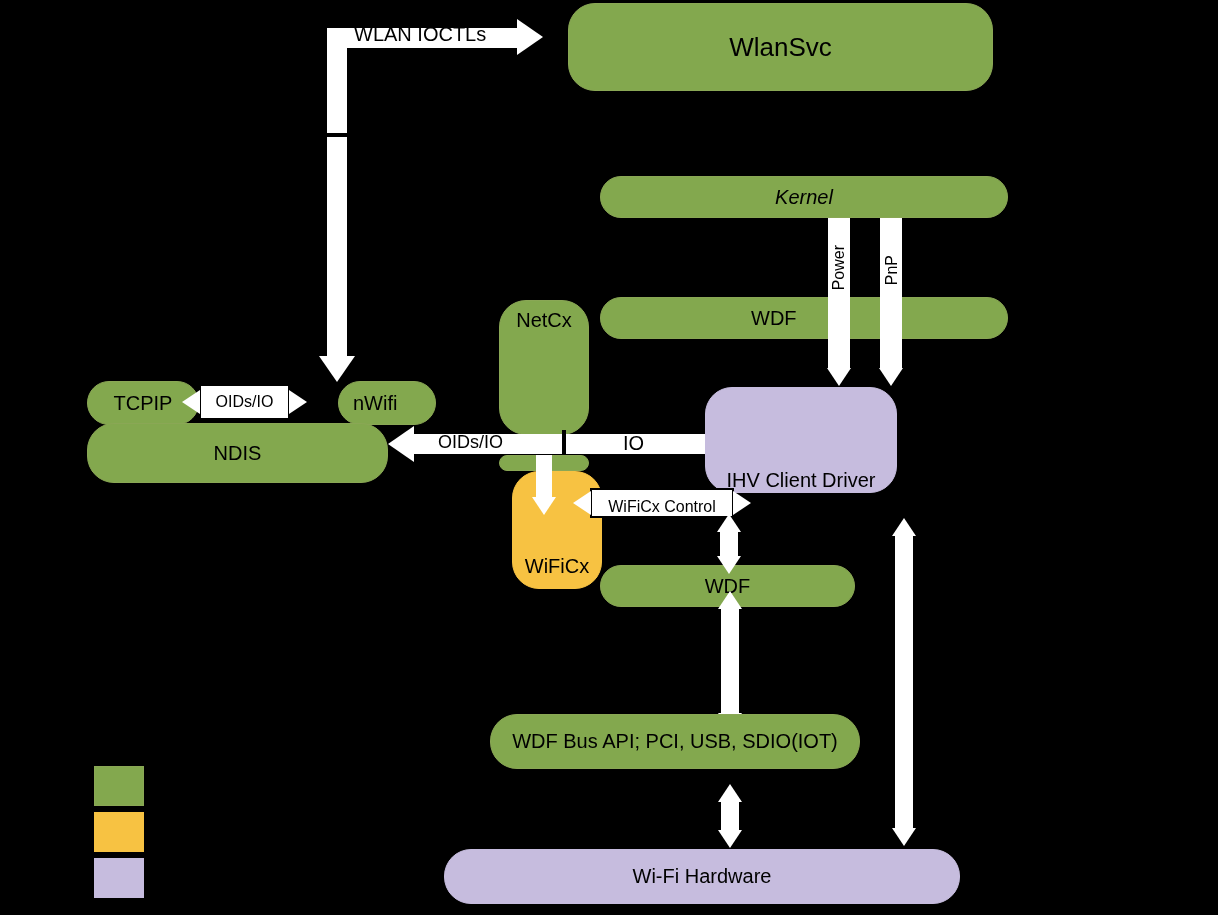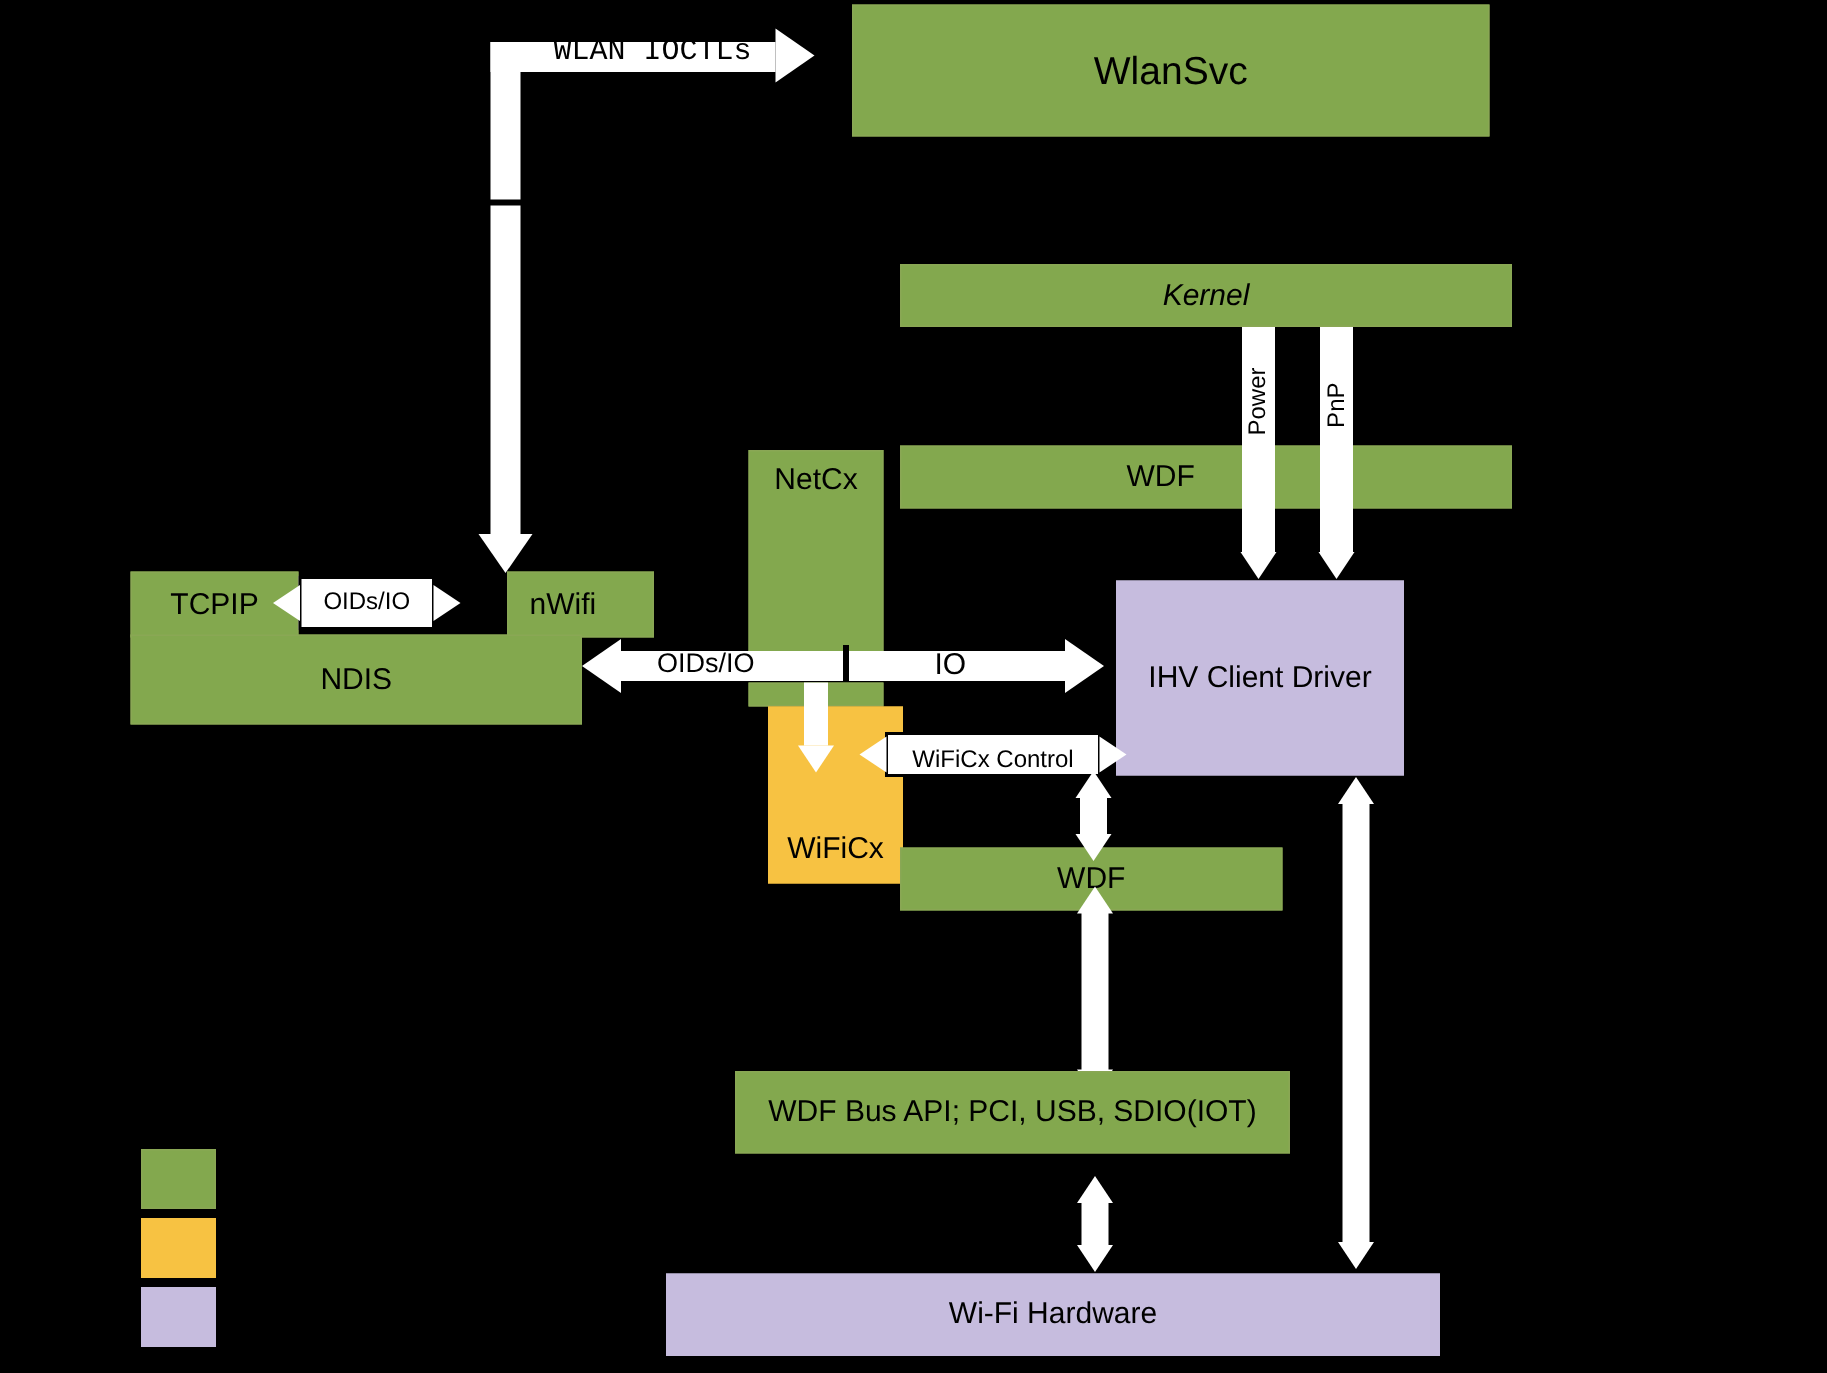--- a/index.html
+++ b/index.html
@@ -11,20 +11,21 @@
     height: 915px;
     position: relative;
   }
   .box {
     position: absolute;
     display: flex;
     align-items: center;
     justify-content: center;
     font-size: 20px;
     box-sizing: border-box;
+    border-radius: 27px;
   }
   .green  { background: #83a84e; border: 1px solid #8aa755; }
   .yellow { background: #f7c242; border: 1px solid #f7c242; }
   .purple { background: #c6bcde; border: 1px solid #c6bcde; }
   .small { font-size: 16px; }
   .arrow-h {
     position: absolute; background: #fff;
   }
   .arrow-head-r, .arrow-head-l, .arrow-head-d, .arrow-head-u {
     position: absolute; width: 0; height: 0;
@@ -60,21 +61,21 @@
 <div class="arrow-h" style="left:327px; top:28px; width:20px; height:328px;"></div>
 
 <div class="tick" style="left:325px; top:133px; width:24px; height:4px;"></div>
 
 <div class="arrow-h" style="left:327px; top:28px; width:190px; height:20px;"></div>
 
 <div class="arrow-head-r" style="left:517px; top:19px;"></div>
 
 <div class="arrow-head-d" style="left:319px; top:356px;"></div>
 
-<div class="blk" style="left:369px; top:23px;font-family:Liberation Mono, monospace;">WLAN IOCTLs</div>
+<div class="blk" style="left:354px; top:23px;">WLAN IOCTLs</div>
 
 <div class="box green" style="left:600px; top:176px; width:408px; height:42px;font-style:italic;">
   <span>Kernel</span>
 </div>
 
 <div class="box green" style="left:499px; top:300px; width:90px; height:135px; align-items:flex-start; padding-top:8px;">
   <span>NetCx</span>
 </div>
 
 <div class="box green" style="left:600px; top:297px; width:408px; height:42px; justify-content:flex-start; padding-left:150px;">
@@ -108,21 +109,21 @@
 <div class="arrow-h" style="left:414px; top:434px; width:296px; height:20px;"></div>
 <div class="arrow-head-l" style="left:388px; top:426px;"></div>
 <div class="arrow-head-r" style="left:710px; top:426px;"></div>
 <div class="blk" style="left:438px; top:432px; font-size:18px;">OIDs/IO</div>
 <div class="blk" style="left:623px; top:432px; font-size:20px;">IO</div>
 
 <div style="position:absolute; left:562px; top:430px; width:4px; height:28px; background:#000;"></div>
 
 <div class="box green" style="left:499px; top:455px; width:90px; height:16px;"></div>
 
-<div class="box purple" style="left:744px; top:387px; width:192px; height:130px;">
+<div class="box purple" style="left:705px; top:387px; width:192px; height:106px;align-items:flex-end;">
   <span>IHV Client Driver</span>
 </div>
 
 <div class="box yellow" style="left:512px; top:471px; width:90px; height:118px; align-items:flex-end; padding-bottom:10px;">
   <span>WiFiCx</span>
 </div>
 
 <div class="arrow-h" style="left:536px; top:455px; width:16px; height:42px;"></div>
 <div class="arrow-head-d-sm" style="left:532px; top:497px;"></div>
 

